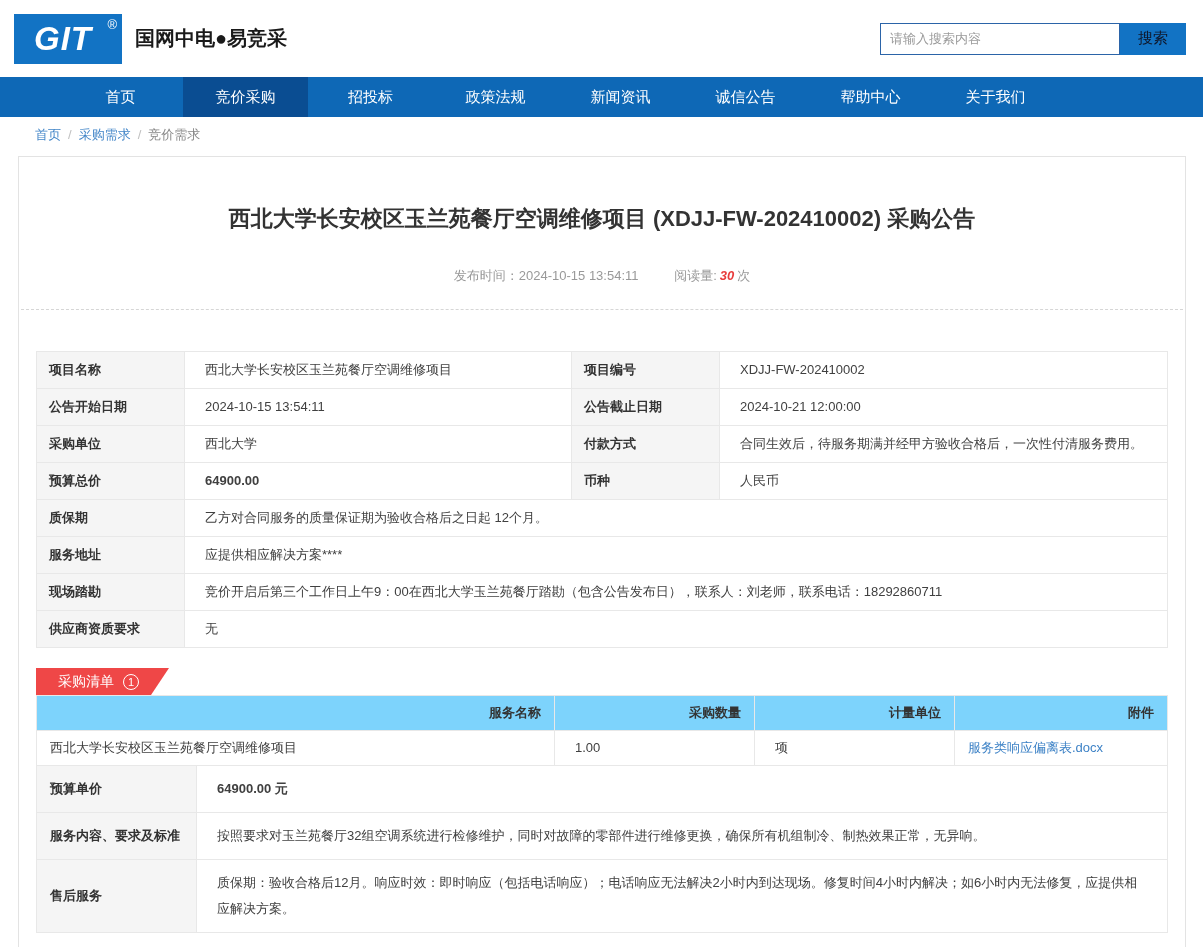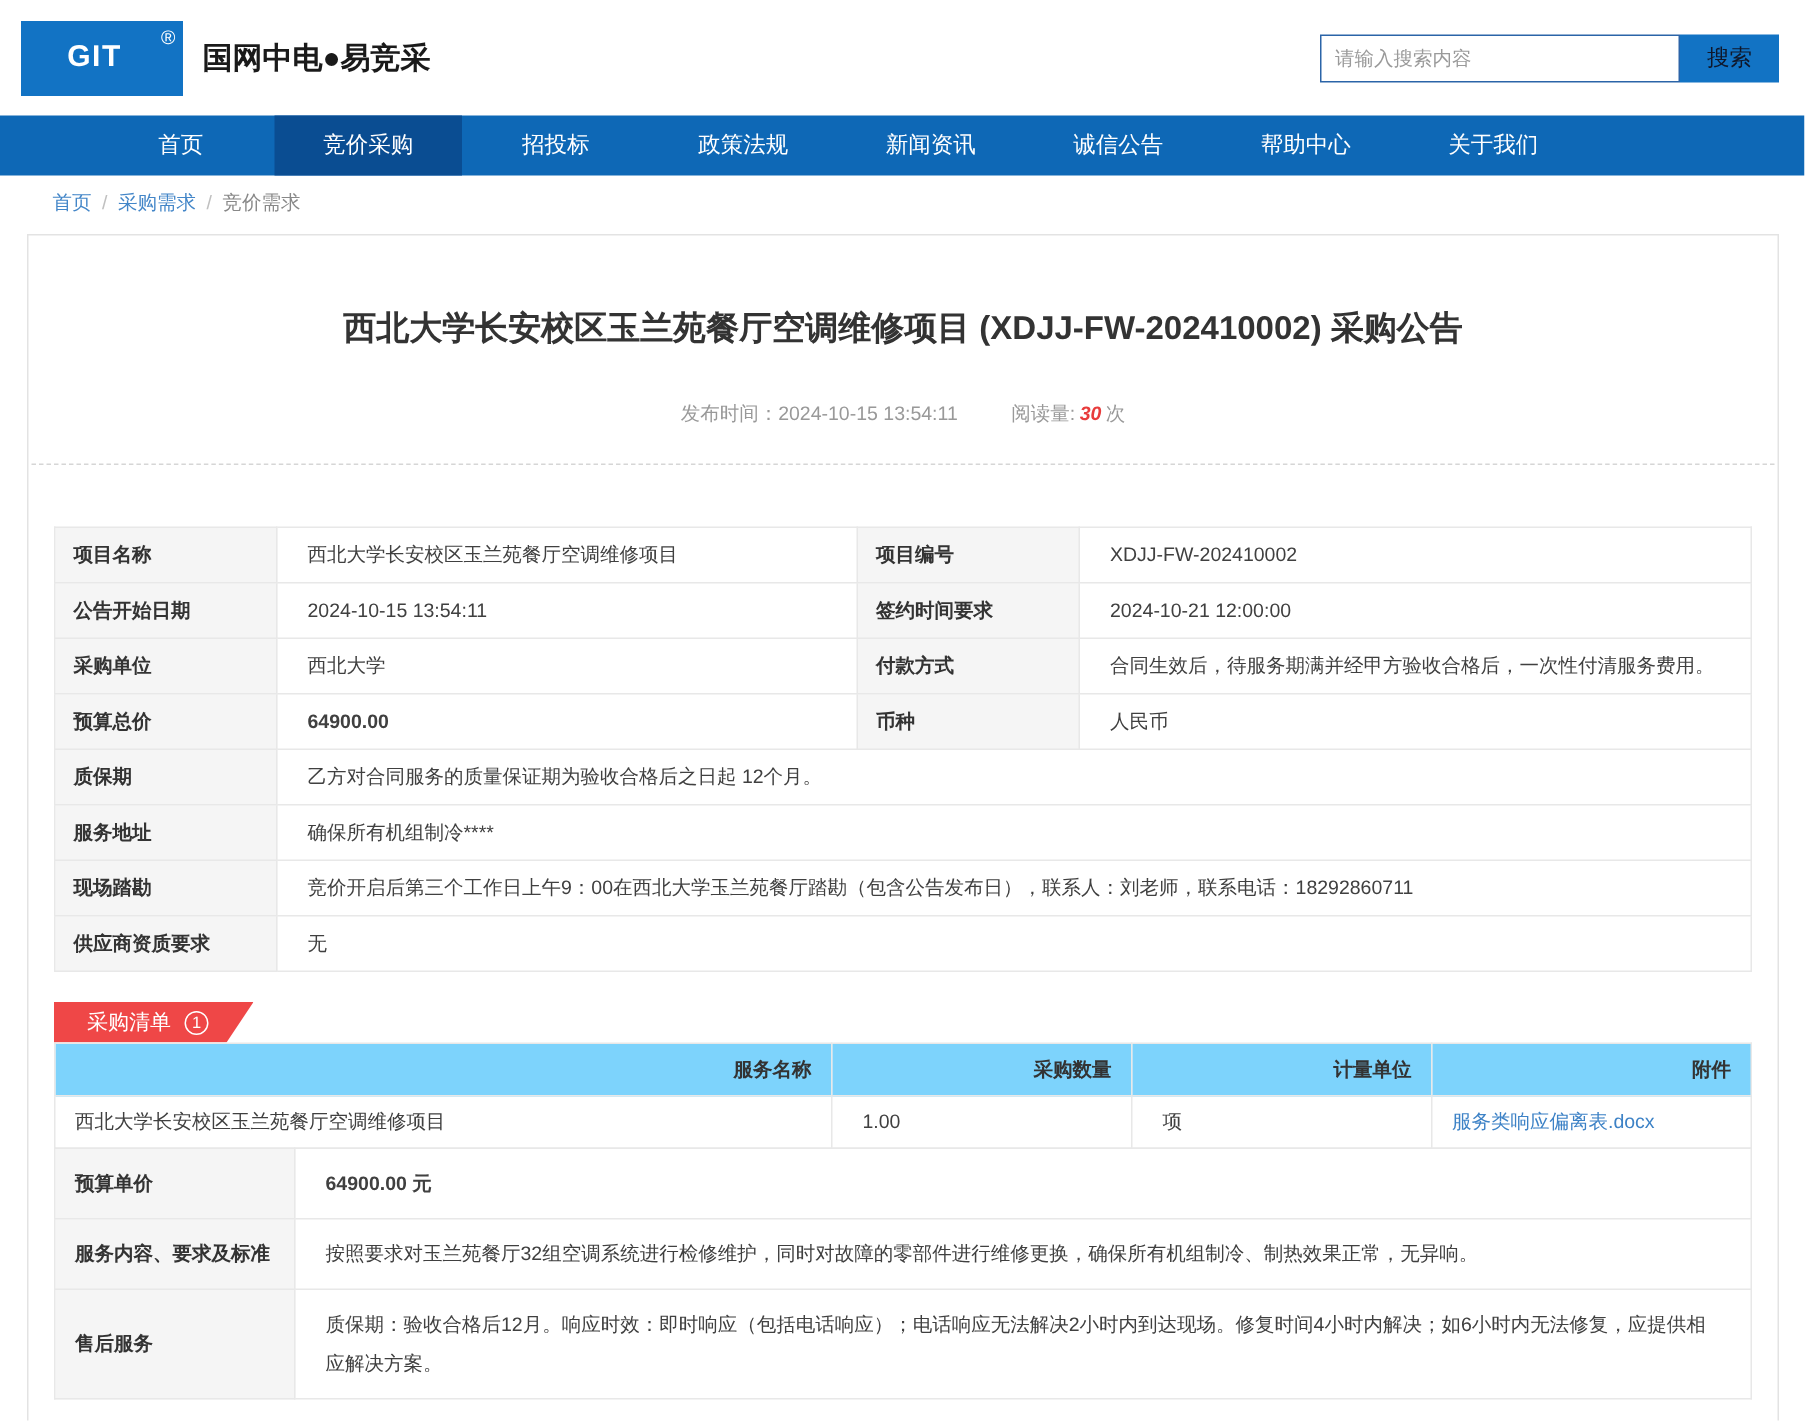--- a/index.html
+++ b/index.html
@@ -16,21 +16,21 @@
     justify-content: space-between; padding: 0 17px 0 14px;
     background: #fff;
   }
   .logo-area { display: flex; align-items: center; }
   .logo-box {
     position: relative; width: 108px; height: 50px;
     background: #1273c4; color: #fff;
     display: flex; align-items: center; justify-content: center;
   }
   .logo-git {
-    font-size: 20px; font-weight: bold; 
+    font-size: 33px; font-weight: bold; font-style: italic;
     letter-spacing: 1px; padding-right: 10px; text-align: center;
   }
   .logo-reg {
     position: absolute; top: 3px; right: 5px;
     font-size: 13px; font-style: normal;
   }
   .brand { margin-left: 13px; font-size: 20px; font-weight: bold; color: #1a1a1a; }
 
   .search-area { display: flex; align-items: center; }
   .search-input {
@@ -161,42 +161,42 @@
     <tbody>
         <tr>
       <td class="label">项目名称</td>
       <td class="value">西北大学长安校区玉兰苑餐厅空调维修项目</td>
       <td class="label">项目编号</td>
       <td class="value">XDJJ-FW-202410002</td>
     </tr>
     <tr>
       <td class="label">公告开始日期</td>
       <td class="value">2024-10-15 13:54:11</td>
-      <td class="label">签约时间要求</td>
+      <td class="label">公告截止日期</td>
       <td class="value">2024-10-21 12:00:00</td>
     </tr>
     <tr>
       <td class="label">采购单位</td>
       <td class="value">西北大学</td>
       <td class="label">付款方式</td>
       <td class="value">合同生效后，待服务期满并经甲方验收合格后，一次性付清服务费用。</td>
     </tr>
     <tr>
       <td class="label">预算总价</td>
       <td class="value red">64900.00</td>
       <td class="label">币种</td>
       <td class="value">人民币</td>
     </tr>
     <tr>
       <td class="label">质保期</td>
       <td class="value" colspan="3">乙方对合同服务的质量保证期为验收合格后之日起 12个月。</td>
     </tr>
     <tr>
       <td class="label">服务地址</td>
-      <td class="value" colspan="3">确保所有机组制冷****</td>
+      <td class="value" colspan="3">应提供相应解决方案****</td>
     </tr>
     <tr>
       <td class="label">现场踏勘</td>
       <td class="value" colspan="3">竞价开启后第三个工作日上午9：00在西北大学玉兰苑餐厅踏勘（包含公告发布日），联系人：刘老师，联系电话：18292860711</td>
     </tr>
     <tr>
       <td class="label">供应商资质要求</td>
       <td class="value" colspan="3">无</td>
     </tr>
   </tbody>

